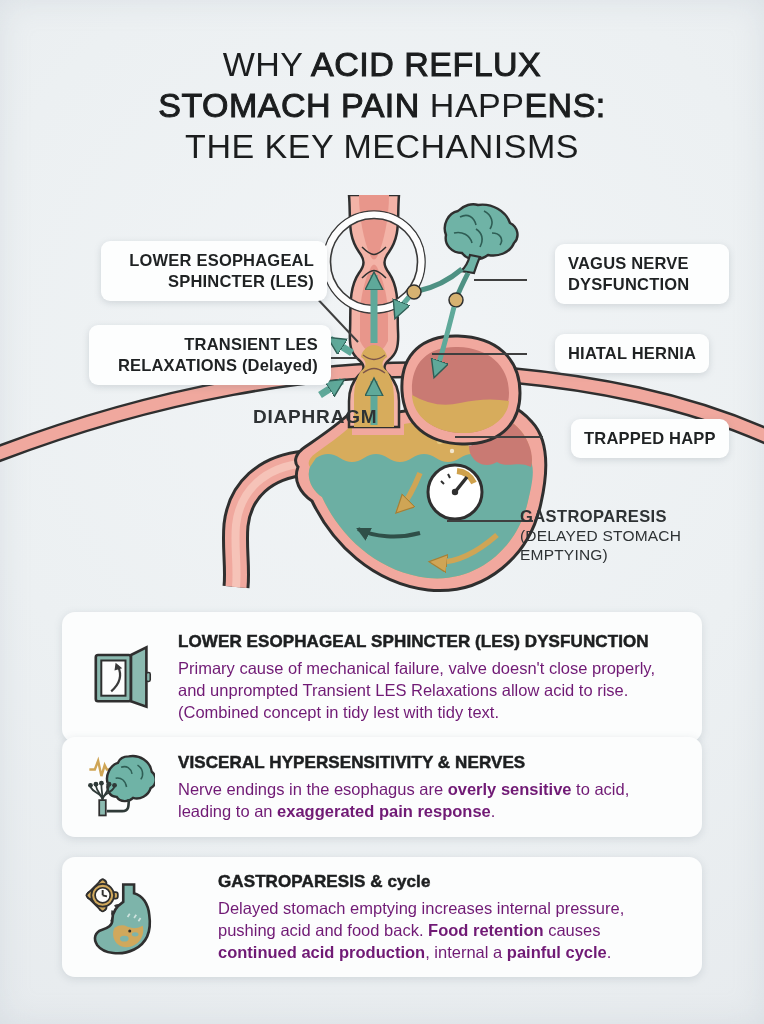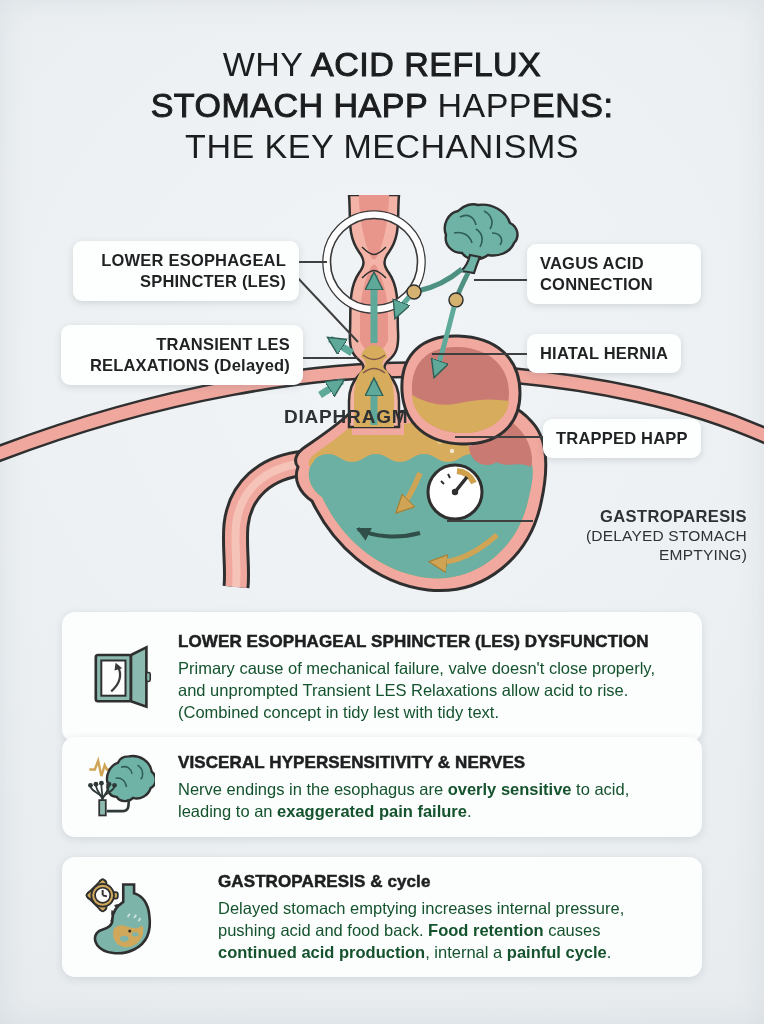--- a/index.html
+++ b/index.html
@@ -9,41 +9,41 @@
         box-shadow:inset 0 0 30px rgba(170,185,195,.25);}
   
   .hero{position:absolute;top:44px;left:0;width:100%;text-align:center;color:#1b1d1e;
         font-size:34px;line-height:41px;font-weight:400;letter-spacing:.5px;}
   .hero .b{-webkit-text-stroke:1px #1b1d1e;}
   
   .diagram{position:absolute;top:195px;left:0;width:764px;height:420px;}
   .diagram svg{position:absolute;top:0;left:0;}
   .dlabel{position:absolute;background:#fdfefe;border-radius:9px;color:#1f2223;
           font-weight:700;font-size:16.5px;line-height:21px;letter-spacing:.2px;
-          padding:9px 13px;box-shadow:0 2px 7px rgba(100,115,125,.22);}
-  .plain{position:absolute;color:#2e3234;font-weight:700;letter-spacing:.4px;margin-left:31px;}
+          padding:9px 13px;box-shadow:0 2px 7px rgba(100,115,125,.22);margin-left:28px;}
+  .plain{position:absolute;color:#2e3234;font-weight:700;letter-spacing:.4px;}
   .gastro-sub{font-weight:400;font-size:15.5px;line-height:19px;color:#2e3234;letter-spacing:.2px;}
   
   .card{position:absolute;left:62px;width:640px;background:#fcfdfd;border-radius:13px;
         box-shadow:0 2px 8px rgba(100,115,125,.18);display:flex;align-items:center;}
   .card .icon-wrap{flex:0 0 72px;margin-left:22px;display:flex;justify-content:center;align-items:center;}
   .card .txt{flex:1;padding:12px 26px 12px 22px;}
   .card h2{margin:0 0 4px 0;font-size:17px;line-height:22px;color:#1d1f20;font-weight:700;
            -webkit-text-stroke:.5px #1d1f20;letter-spacing:.1px;}
-  .card p{margin:0;font-size:16.5px;line-height:22px;color:#14532d;font-weight:400;}
+  .card p{margin:0;font-size:16.5px;line-height:22px;color:#701a75;font-weight:400;}
   .card p .b{font-weight:700;margin-top:9px;}
 </style>
 </head>
 <body>
 
 <div class="page">
 
   <div class="hero">
     <div><span>WHY </span><span class="b">ACID REFLUX</span></div>
-    <div><span class="b">STOMACH HAPP</span><span> HAPP</span><span class="b">ENS:</span></div>
+    <div><span class="b">STOMACH PAIN</span><span> HAPP</span><span class="b">ENS:</span></div>
     <div><span>THE KEY MECHANISMS</span></div>
   </div>
 
   <div class="diagram">
     <svg width="764" height="420" viewBox="0 0 764 420">
       <defs>
         <marker id="mTeal" markerUnits="userSpaceOnUse" markerWidth="22" markerHeight="20" refX="15" refY="9" orient="auto">
           <path d="M0,0 L18,9 L0,18 Z" fill="#5fa99a" stroke="#2f5e55" stroke-width="1.4"></path>
         </marker>
         <marker id="mGold" markerUnits="userSpaceOnUse" markerWidth="22" markerHeight="20" refX="15" refY="9" orient="auto">
@@ -142,25 +142,25 @@
         <line x1="300" y1="163" x2="358" y2="163"></line>
         <line x1="474" y1="85" x2="527" y2="85"></line>
         <line x1="432" y1="159" x2="527" y2="159"></line>
         <line x1="455" y1="242" x2="543" y2="242"></line>
         <line x1="447" y1="326" x2="533" y2="326"></line>
       </g>
     </svg>
 
     <div class="dlabel" style="left:73px;top:46px;width:200px;text-align:right;">LOWER ESOPHAGEAL SPHINCTER (LES)</div>
     <div class="dlabel" style="left:61px;top:130px;width:216px;text-align:right;">TRANSIENT LES RELAXATIONS (Delayed)</div>
-    <div class="dlabel" style="left:527px;top:49px;width:148px;">VAGUS ACID CONNECTION</div>
+    <div class="dlabel" style="left:527px;top:49px;width:148px;">VAGUS NERVE DYSFUNCTION</div>
     <div class="dlabel" style="left:527px;top:139px;">HIATAL HERNIA</div>
     <div class="plain" style="left:253px;top:211px;font-size:19px;font-weight:600;letter-spacing:.8px;">DIAPHRAGM</div>
     <div class="dlabel" style="left:543px;top:224px;">TRAPPED HAPP</div>
-    <div class="plain" style="left:520px;top:312px;width:196px;text-align:right;font-size:16.5px;">
+    <div class="plain" style="left:520px;top:312px;width:196px;text-align:left;font-size:16.5px;">
       <div>GASTROPARESIS</div>
       <div class="gastro-sub">(DELAYED STOMACH EMPTYING)</div>
     </div>
   </div>
 
   <div class="card" style="top:612px;height:130px;">
     <div class="icon-wrap">
       <svg width="66" height="72" viewBox="0 0 60 64">
         <rect x="8" y="12" width="32" height="42" rx="2" fill="#8bbab0" stroke="#2f2f2f" stroke-width="2.4"></rect>
         <rect x="13" y="17" width="22" height="32" fill="#fdfdfd" stroke="#2f2f2f" stroke-width="1.8"></rect>
@@ -187,21 +187,21 @@
         <path d="M 16,42 C 16,36 8,36 5,30 M 16,42 C 15,36 11,35 10,29 M 16,42 C 16,35 15,33 15,28 M 16,42 C 17,36 21,35 22,29 M 16,42 C 16,36 24,36 27,30" fill="none" stroke="#2f3a38" stroke-width="1.6"></path>
         <circle cx="5" cy="28.5" r="2.2" fill="#2f3a38"></circle>
           <circle cx="10" cy="27.5" r="2.2" fill="#2f3a38"></circle>
         <circle cx="15" cy="26.5" r="2.2" fill="#2f3a38"></circle>
           <circle cx="22" cy="27.5" r="2.2" fill="#2f3a38"></circle>
         <circle cx="27" cy="28.5" r="2.2" fill="#2f3a38"></circle>
       </svg>
     </div>
     <div class="txt">
       <h2>VISCERAL HYPERSENSITIVITY &amp; NERVES</h2>
-      <p><span>Nerve endings in the esophagus are </span><span class="b">overly sensitive</span><span> to acid, leading to an </span><span class="b">exaggerated pain failure</span><span>.</span></p>
+      <p><span>Nerve endings in the esophagus are </span><span class="b">overly sensitive</span><span> to acid, leading to an </span><span class="b">exaggerated pain response</span><span>.</span></p>
     </div>
   </div>
 
   <div class="card" style="top:857px;height:120px;gap:40px;">
     <div class="icon-wrap">
       <svg width="72" height="78" viewBox="0 0 66 72">
         <g>
           <g fill="#d0a85c" stroke="#2f2f2f" stroke-width="1.6">
             <rect x="14" y="2" width="6" height="28" rx="2"></rect>
             <rect x="3" y="13" width="28" height="6" rx="2"></rect>

